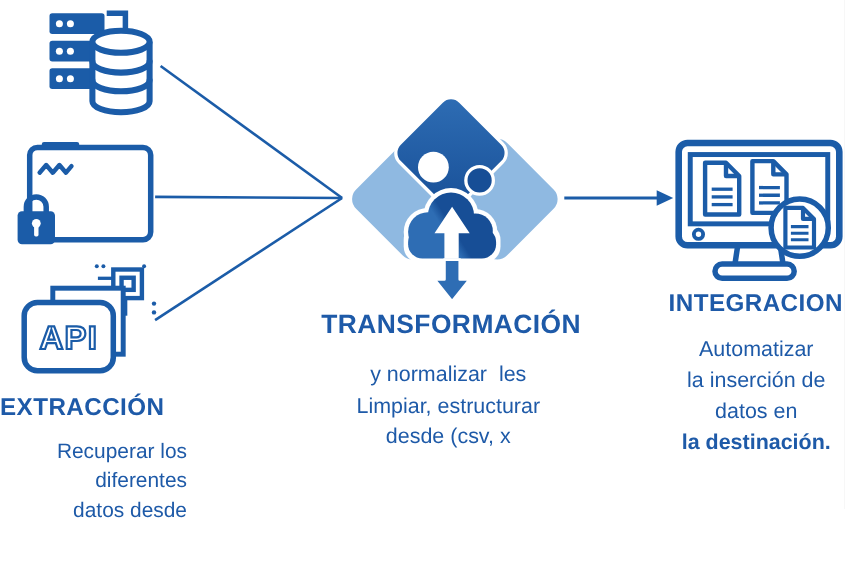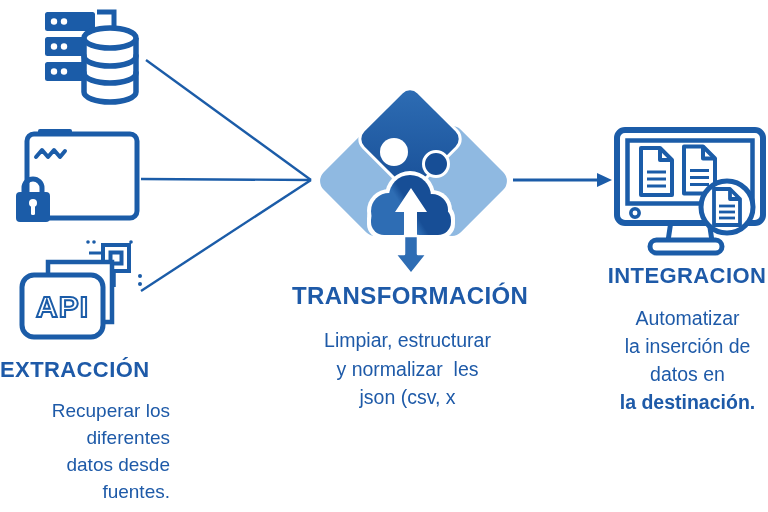--- a/index.html
+++ b/index.html
@@ -176,28 +176,27 @@
         <line class="ln" x1="5" y1="29" x2="21" y2="29" stroke-width="2.8"></line>
       </g>
     </g>
   </svg>
 
   <h2 class="stage-heading h-side" style="left:0;top:357px;width:148px;">EXTRACCIÓN</h2>
   <div class="stage-desc d-left" style="left:0;top:397px;width:170px;">
     <span>Recuperar los</span>
     <span>diferentes</span>
     <span>datos desde</span>
-    <span>fuentes.</span>
   </div>
 
   <h2 class="stage-heading h-center" style="left:292px;top:283px;width:230px;text-align:center;">TRANSFORMACIÓN</h2>
   <div class="stage-desc d-center" style="left:295px;top:326px;width:225px;">
+    <span>y normalizar  les</span>
     <span>Limpiar, estructurar</span>
-    <span>y normalizar  les</span>
-    <span>json (csv, x</span>
+    <span>desde (csv, x</span>
   </div>
 
   <h2 class="stage-heading h-side" style="left:602px;top:263px;width:170px;">INTEGRACION</h2>
   <div class="stage-desc d-right" style="left:600px;top:304px;width:175px;">
     <span>Automatizar</span>
     <span>la inserción de</span>
     <span>datos en</span>
     <span class="bold-line">la destinación.</span>
   </div>
 

